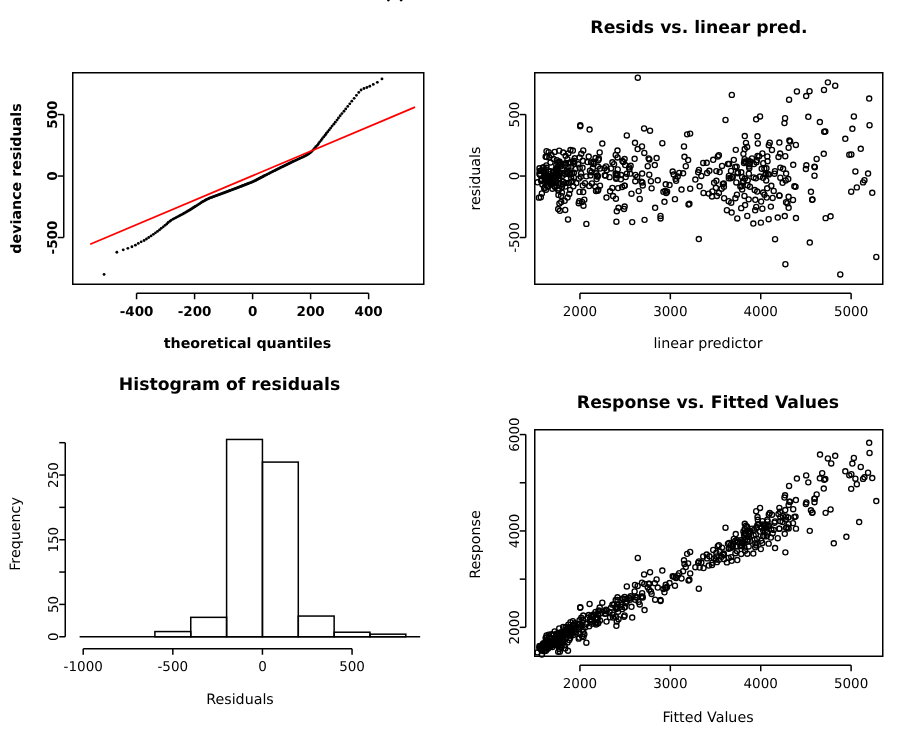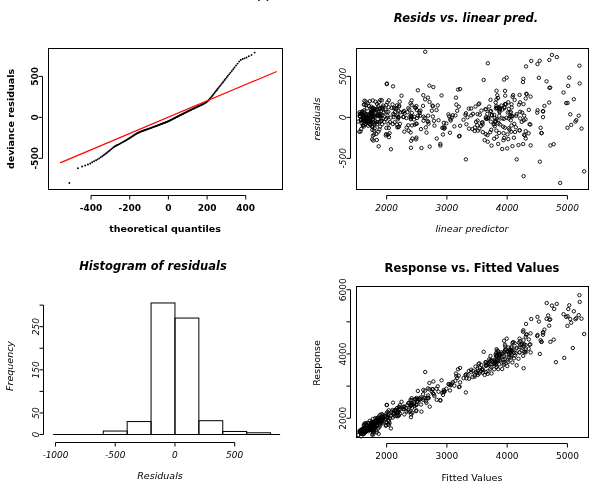--- a/index.html
+++ b/index.html
@@ -245,21 +245,21 @@
           <circle cx="254.65" cy="52.60" r="0.95" class="dot"></circle>
           <circle cx="258.91" cy="NaN" r="0.95" class="dot"></circle>
           <circle cx="267.42" cy="NaN" r="0.95" class="dot"></circle>
         </g>
       <line id="qq-refline" class="refline" x1="60.103305785123965" y1="162.8575581395349" x2="276.698347107438" y2="71.45348837209302" stroke="#FF0000"></line>
       <text class="axlab" x="165" y="232">theoretical quantiles</text>
       <text class="axlab" x="14" y="119" transform="rotate(-90,14,119)">deviance residuals</text>
     </svg>
   </div>
 
-  <div class="panel" style="left:306px;top:0;font-style:italic;">
+  <div class="panel" style="left:306px;top:0;">
     <svg width="306" height="252" id="svg-res">
       <rect x="0" y="0" width="306" height="252" fill="#fff"></rect>
       <text class="ttl" x="160" y="22">Resids vs. linear pred.</text>
       <g>
         <rect class="box" x="50.5" y="48.5" width="232" height="141"></rect>
       </g>
       <g id="res-axes">
           <line x1="80.62987012987013" y1="195.5" x2="261.4090909090909" y2="195.5" stroke="#000" stroke-width="1"></line>
           <line x1="80.62987012987013" y1="195.5" x2="80.62987012987013" y2="199.5" stroke="#000" stroke-width="1"></line>
           <text x="80.62987012987013" y="210.5" class="tick">2000</text>
@@ -801,21 +801,21 @@
           <circle cx="181.87" cy="63.26" r="1.7" class="pt"></circle>
           <circle cx="233.69" cy="60.80" r="1.7" class="pt"></circle>
           <circle cx="243.33" cy="59.98" r="1.7" class="pt"></circle>
           <circle cx="273.46" cy="65.72" r="1.7" class="pt"></circle>
         </g>
       <text class="axlab" x="166" y="232">linear predictor</text>
       <text class="axlab" x="14" y="119" transform="rotate(-90,14,119)">residuals</text>
     </svg>
   </div>
 
-  <div class="panel" style="left:0;top:246px;font-style:italic;">
+  <div class="panel" style="left:0;top:236px;">
     <svg width="306" height="252" id="svg-hist">
       <rect x="0" y="0" width="306" height="252" fill="#fff"></rect>
       <text class="ttl" x="153" y="24">Histogram of residuals</text>
       <g id="hist-axes">
           <line x1="55.47435897435898" y1="196.5" x2="234.7051282051282" y2="196.5" stroke="#000" stroke-width="1"></line>
           <line x1="55.47435897435898" y1="196.5" x2="55.47435897435898" y2="200.5" stroke="#000" stroke-width="1"></line>
           <text x="55.47435897435898" y="211.5" class="tick">-1000</text>
           <line x1="115.21794871794872" y1="196.5" x2="115.21794871794872" y2="200.5" stroke="#000" stroke-width="1"></line>
           <text x="115.21794871794872" y="211.5" class="tick">-500</text>
           <line x1="174.96153846153845" y1="196.5" x2="174.96153846153845" y2="200.5" stroke="#000" stroke-width="1"></line>

